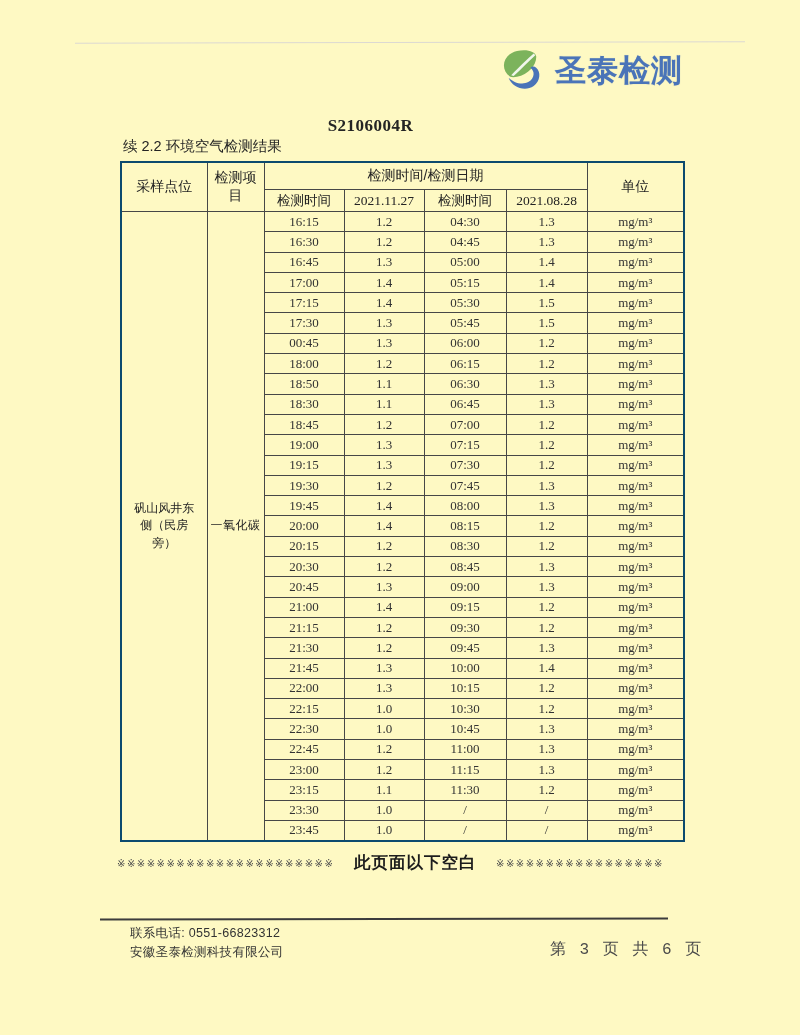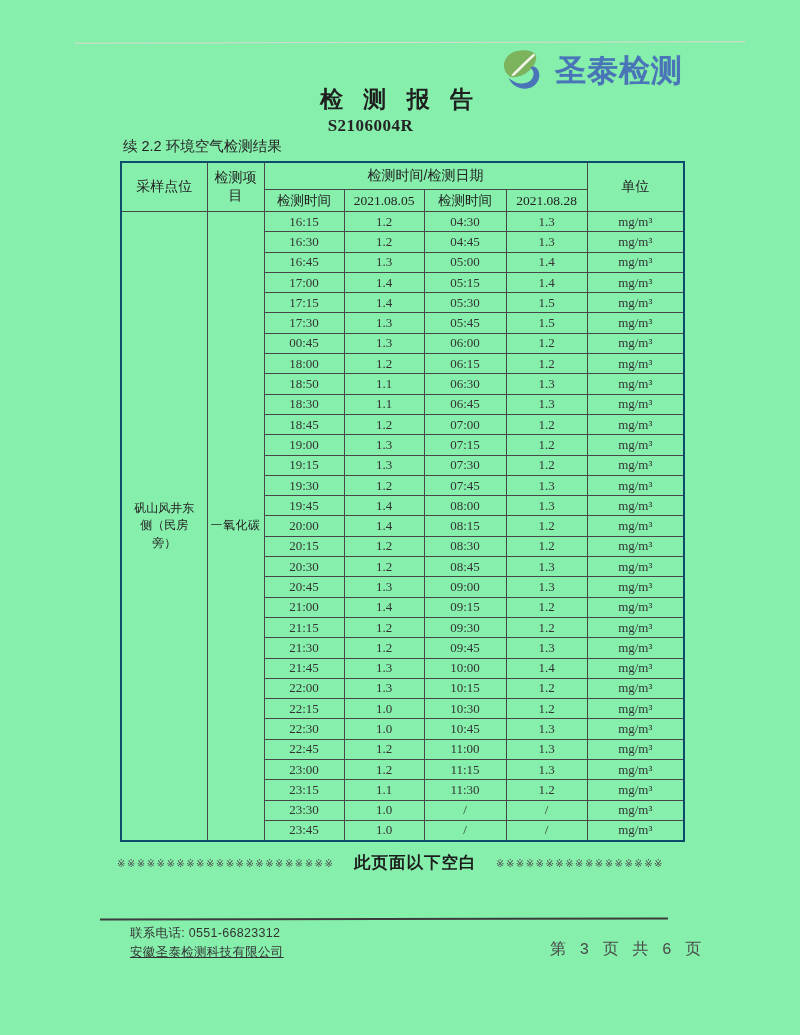--- a/index.html
+++ b/index.html
@@ -6,21 +6,21 @@
   body{
     width:800px;height:1035px;
     background:#f4f3f1;
     font-family:"Liberation Sans","DejaVu Sans",sans-serif;
     color:#2e2e2e;
     position:relative;
     overflow:hidden;
   }
   .page{
     position:absolute;left:0;top:0;width:800px;height:1035px;
-    background:#86efac;
+    background:#fef9c3;
   }
   
   .scan-artifact{
     position:absolute;left:75px;top:42px;width:670px;height:1px;
     background:#dcd9d2;transform:rotate(-0.12deg);
   }
   
   .logo{
     position:absolute;left:497px;top:46px;height:50px;
     display:flex;align-items:center;gap:8px;
@@ -92,21 +92,21 @@
   .footer-rule{
     position:absolute;left:100px;top:918px;width:568px;height:2px;
     background:#3c3c3c;transform:rotate(-0.08deg);
   }
   .footer-phone{
     position:absolute;left:130px;top:925px;
     font-size:12.5px;color:#333;letter-spacing:.3px;
   }
   .footer-company{
     position:absolute;left:130px;top:944px;
-    font-size:12.5px;color:#333;letter-spacing:.3px;text-decoration:underline;
+    font-size:12.5px;color:#333;letter-spacing:.3px;
   }
   .footer-page{
     position:absolute;left:550px;top:939px;
     font-family:Liberation Mono, monospace;
     font-size:16px;color:#4a4a4a;letter-spacing:2px;
   }
 </style>
 </head>
 <body>
 
@@ -116,21 +116,20 @@
 
   <div class="logo">
     <svg class="logo-icon" viewBox="0 0 60 60">
       <path d="M16 37 C 3 28, 7 10, 24 6 C 36 3, 46 7, 47 12 C 48 22, 38 34, 24 37 C 21 37.5, 18 37.5, 16 37 Z" fill="#7cb35c"></path>
       <path d="M44 9 C 36 16, 28 24, 17 35 L 20 36 C 30 27, 38 18, 46 11 Z" fill="#fdfdfc" opacity="0.9"></path>
       <path d="M14 38 C 18 50, 34 55, 44 48 C 52 42, 53 31, 47 26 C 45 24, 42 24, 40 26 C 46 30, 45 39, 38 43 C 30 47.5, 20 44, 14 38 Z" fill="#4a74b8"></path>
     </svg>
     <span class="logo-text">圣泰检测</span>
   </div>
 
-  <div class="title">检 测 报 告</div>
   <div class="report-no">S2106004R</div>
   <div class="section-label">续 2.2 环境空气检测结果</div>
 
   <table class="report-table">
     <colgroup>
       <col style="width:86px">
         <col style="width:57px">
         <col style="width:80px">
       <col style="width:80px">
         <col style="width:82px">
@@ -139,21 +138,21 @@
     </colgroup>
     <thead>
       <tr class="h1">
         <th rowspan="2">采样点位</th>
         <th rowspan="2">检测项目</th>
         <th colspan="4">检测时间/检测日期</th>
         <th rowspan="2">单位</th>
       </tr>
       <tr class="h2">
         <th>检测时间</th>
-        <th class="date">2021.08.05</th>
+        <th class="date">2021.11.27</th>
         <th>检测时间</th>
         <th class="date">2021.08.28</th>
       </tr>
     </thead>
     <tbody>
         <tr>
           <td class="loc" rowspan="31">矾山风井东侧（民房旁）</td>
           <td class="item" rowspan="31">一氧化碳</td>
           <td class="num">16:15</td>
           <td class="num">1.2</td>

